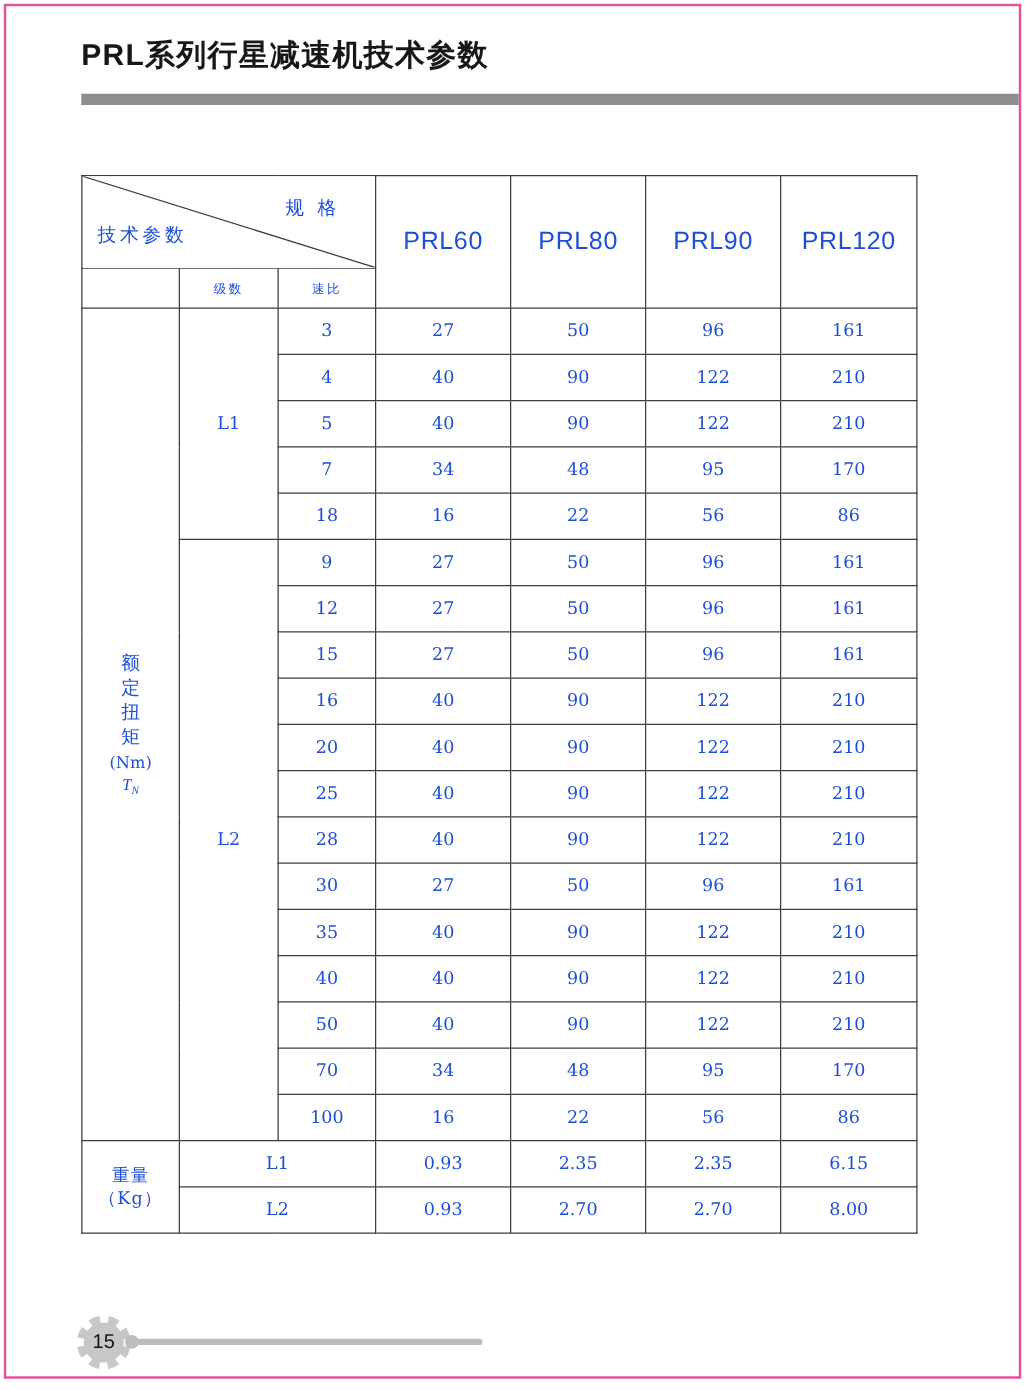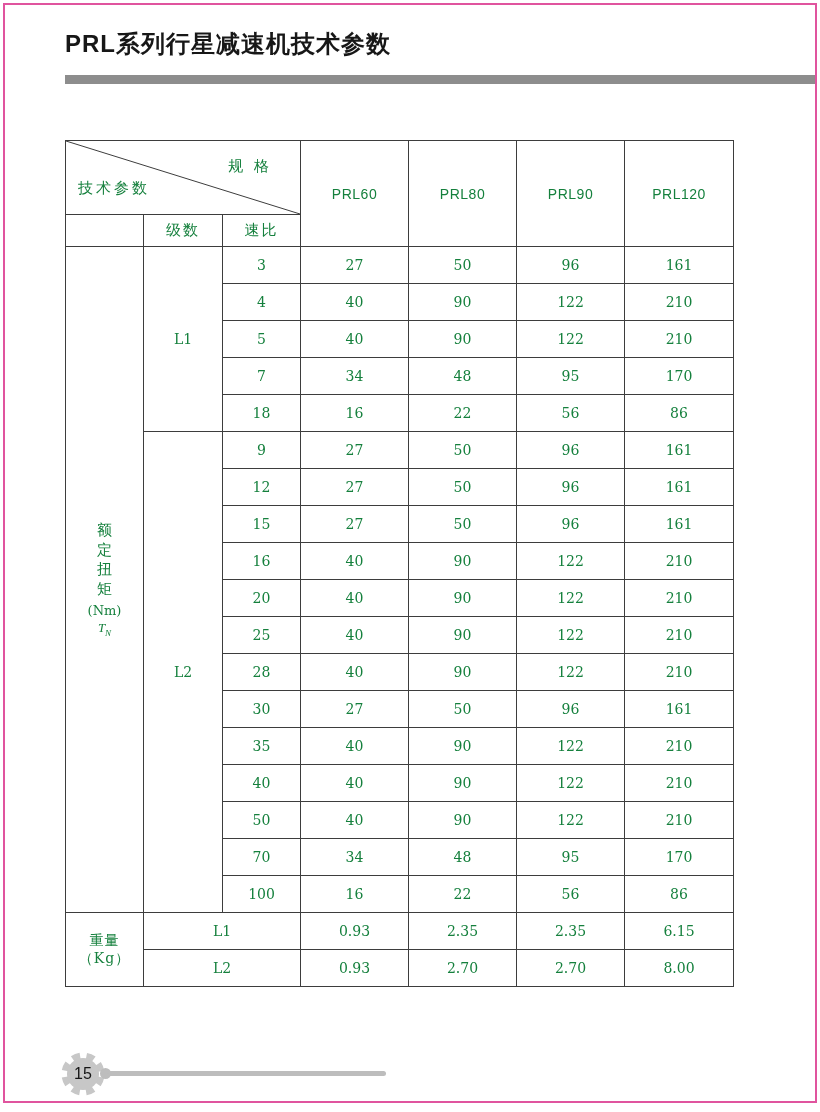--- a/index.html
+++ b/index.html
@@ -18,32 +18,32 @@
     font-family:"Liberation Sans", sans-serif;
   }
   .title-bar {
     position:absolute; left:65px; top:75px; width:750px; height:9px;
     background:#8d8d8d;
   }
 
   table.spec {
     position:absolute; left:65px; top:140px; width:668px;
     border-collapse:collapse; table-layout:fixed;
-    font-family:"DejaVu Serif", serif; color:#15803d;
+    font-family:"DejaVu Serif", serif; color:#1d4ed8;
   }
   table.spec th, table.spec td {
     border:1px solid #3d3d3d; text-align:center; vertical-align:middle;
     background:#ffffff; font-weight:normal; padding:0;
   }
   td.shade, th.shade { background:#d6d2cc; }
   thead tr.r1 th { height:74px; }
   thead tr.r2 td { height:32px; }
   tbody td { height:37px; font-size:14px; }
-  th.prl { font-family:"Liberation Sans", sans-serif; font-size:14px; letter-spacing:0.5px; }
-  td.subhead { font-size:15px; letter-spacing:2px; }
+  th.prl { font-family:"Liberation Sans", sans-serif; font-size:20px; letter-spacing:0.5px; }
+  td.subhead { font-size:10px; letter-spacing:2px; }
   td.stage-cell { background:#d6d2cc; font-size:14px; }
   td.num { font-size:14px; }
 
   th.corner { position:relative; padding:0; }
   th.corner svg { position:absolute; left:0; top:0; width:100%; height:100%; }
   .corner-top { position:absolute; right:28px; top:16px; font-size:15px; letter-spacing:3px; }
   .corner-bottom { position:absolute; left:12px; bottom:16px; font-size:15px; letter-spacing:3px;margin-top:24px; }
 
   .torque-label { display:flex; flex-direction:column; align-items:center; gap:2px; }
   .torque-chars { display:flex; flex-direction:column; font-size:15px; line-height:1.3; letter-spacing:0; }

